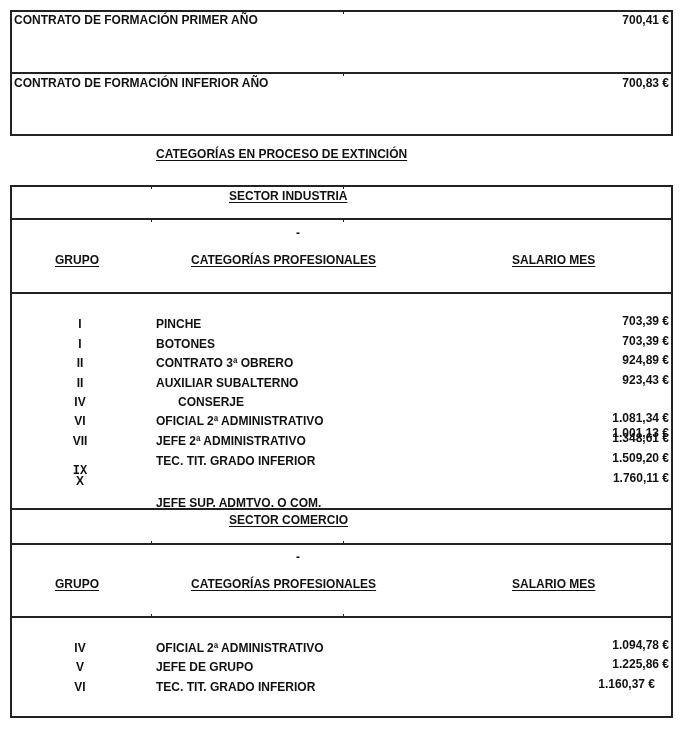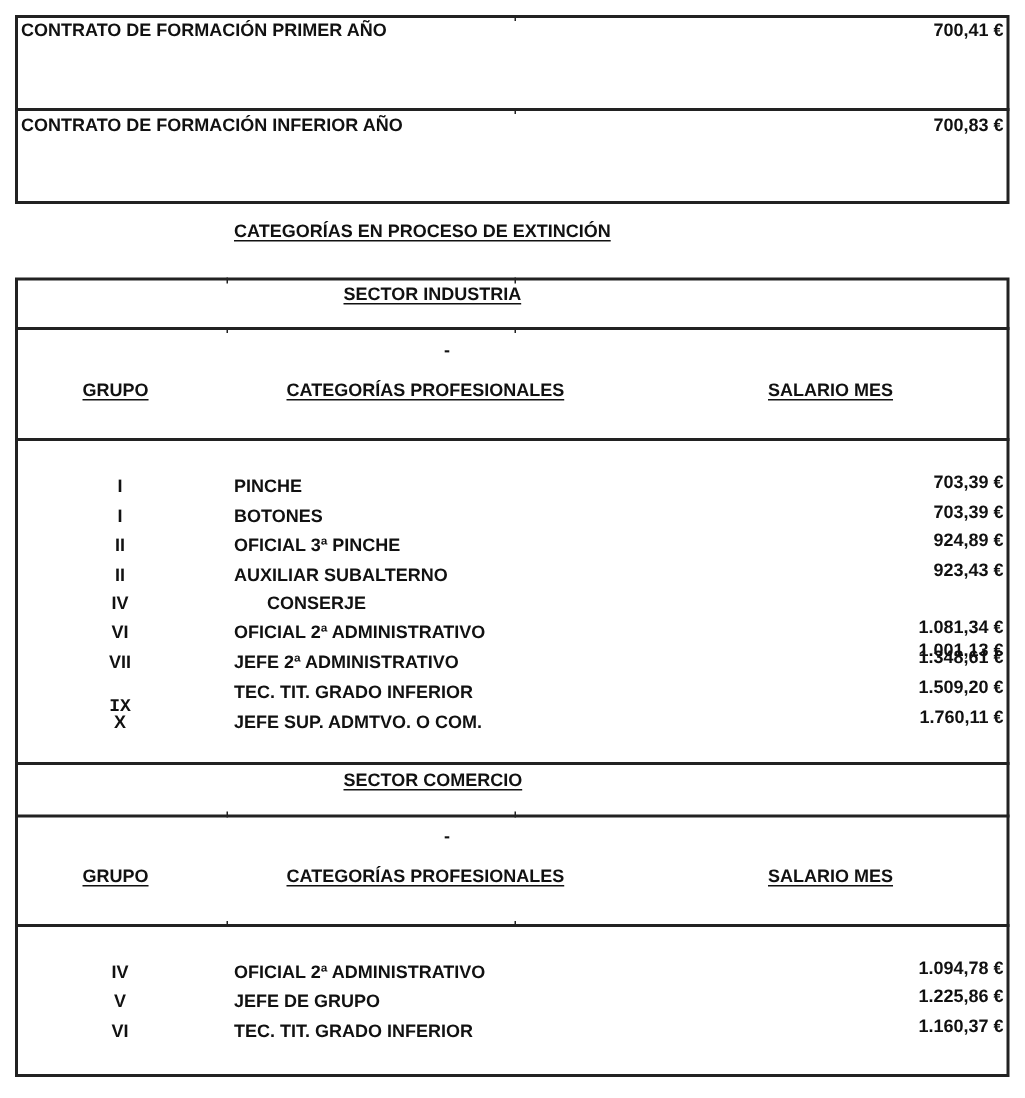--- a/index.html
+++ b/index.html
@@ -56,21 +56,21 @@
     <div class="rowtxt" style="left:156px;top:317px;">PINCHE</div>
     <div class="rowtxt right" style="right:14px;top:314px;">703,39 €</div>
   </div>
   <div>
     <div class="rowtxt center" style="left:60px;width:40px;top:337px;">I</div>
     <div class="rowtxt" style="left:156px;top:337px;">BOTONES</div>
     <div class="rowtxt right" style="right:14px;top:334px;">703,39 €</div>
   </div>
   <div>
     <div class="rowtxt center" style="left:60px;width:40px;top:356px;">II</div>
-    <div class="rowtxt" style="left:156px;top:356px;">OFICIAL 3ª PINCHE</div>
+    <div class="rowtxt" style="left:156px;top:356px;">CONTRATO 3ª OBRERO</div>
     <div class="rowtxt right" style="right:14px;top:353px;">924,89 €</div>
   </div>
   <div>
     <div class="rowtxt center" style="left:60px;width:40px;top:376px;">II</div>
     <div class="rowtxt" style="left:156px;top:376px;">AUXILIAR SUBALTERNO</div>
     <div class="rowtxt right" style="right:14px;top:373px;">923,43 €</div>
   </div>
   <div>
     <div class="rowtxt center" style="left:60px;width:40px;top:395px;">IV</div>
     <div class="rowtxt" style="left:156px;top:395px;margin-left:22px;">CONSERJE</div>
@@ -86,21 +86,21 @@
     <div class="rowtxt" style="left:156px;top:434px;">JEFE 2ª ADMINISTRATIVO</div>
     <div class="rowtxt right" style="right:14px;top:431px;">1.348,61 €</div>
   </div>
   <div>
     <div class="rowtxt center" style="left:60px;width:40px;top:464px;font-family:Liberation Mono, monospace;">IX</div>
     <div class="rowtxt" style="left:156px;top:454px;">TEC. TIT. GRADO INFERIOR</div>
     <div class="rowtxt right" style="right:14px;top:451px;">1.509,20 €</div>
   </div>
   <div>
     <div class="rowtxt center" style="left:60px;width:40px;top:474px;">X</div>
-    <div class="rowtxt" style="left:156px;top:474px;">JEFE SUP. ADMTVO. O COM.</div>
+    <div class="rowtxt" style="left:156px;top:496px;">JEFE SUP. ADMTVO. O COM.</div>
     <div class="rowtxt right" style="right:14px;top:471px;">1.760,11 €</div>
   </div>
 </div>
 
 <div class="abs u center" style="left:229px;top:513px;">SECTOR COMERCIO</div>
 <div class="abs" style="left:296px;top:550px;">-</div>
 <div class="abs u" style="left:55px;top:577px;">GRUPO</div>
 <div class="abs u" style="left:191px;top:577px;">CATEGORÍAS PROFESIONALES</div>
 <div class="abs u" style="left:512px;top:577px;">SALARIO MES</div>
 
@@ -111,15 +111,15 @@
     <div class="rowtxt right" style="right:14px;top:638px;">1.094,78 €</div>
   </div>
   <div>
     <div class="rowtxt center" style="left:60px;width:40px;top:660px;">V</div>
     <div class="rowtxt" style="left:156px;top:660px;">JEFE DE GRUPO</div>
     <div class="rowtxt right" style="right:14px;top:657px;">1.225,86 €</div>
   </div>
   <div>
     <div class="rowtxt center" style="left:60px;width:40px;top:680px;">VI</div>
     <div class="rowtxt" style="left:156px;top:680px;">TEC. TIT. GRADO INFERIOR</div>
-    <div class="rowtxt right" style="right:14px;top:677px;text-align:right;">1.160,37 €</div>
+    <div class="rowtxt right" style="right:28px;top:677px;text-align:right;">1.160,37 €</div>
   </div>
 </div>
 
 </body></html>

